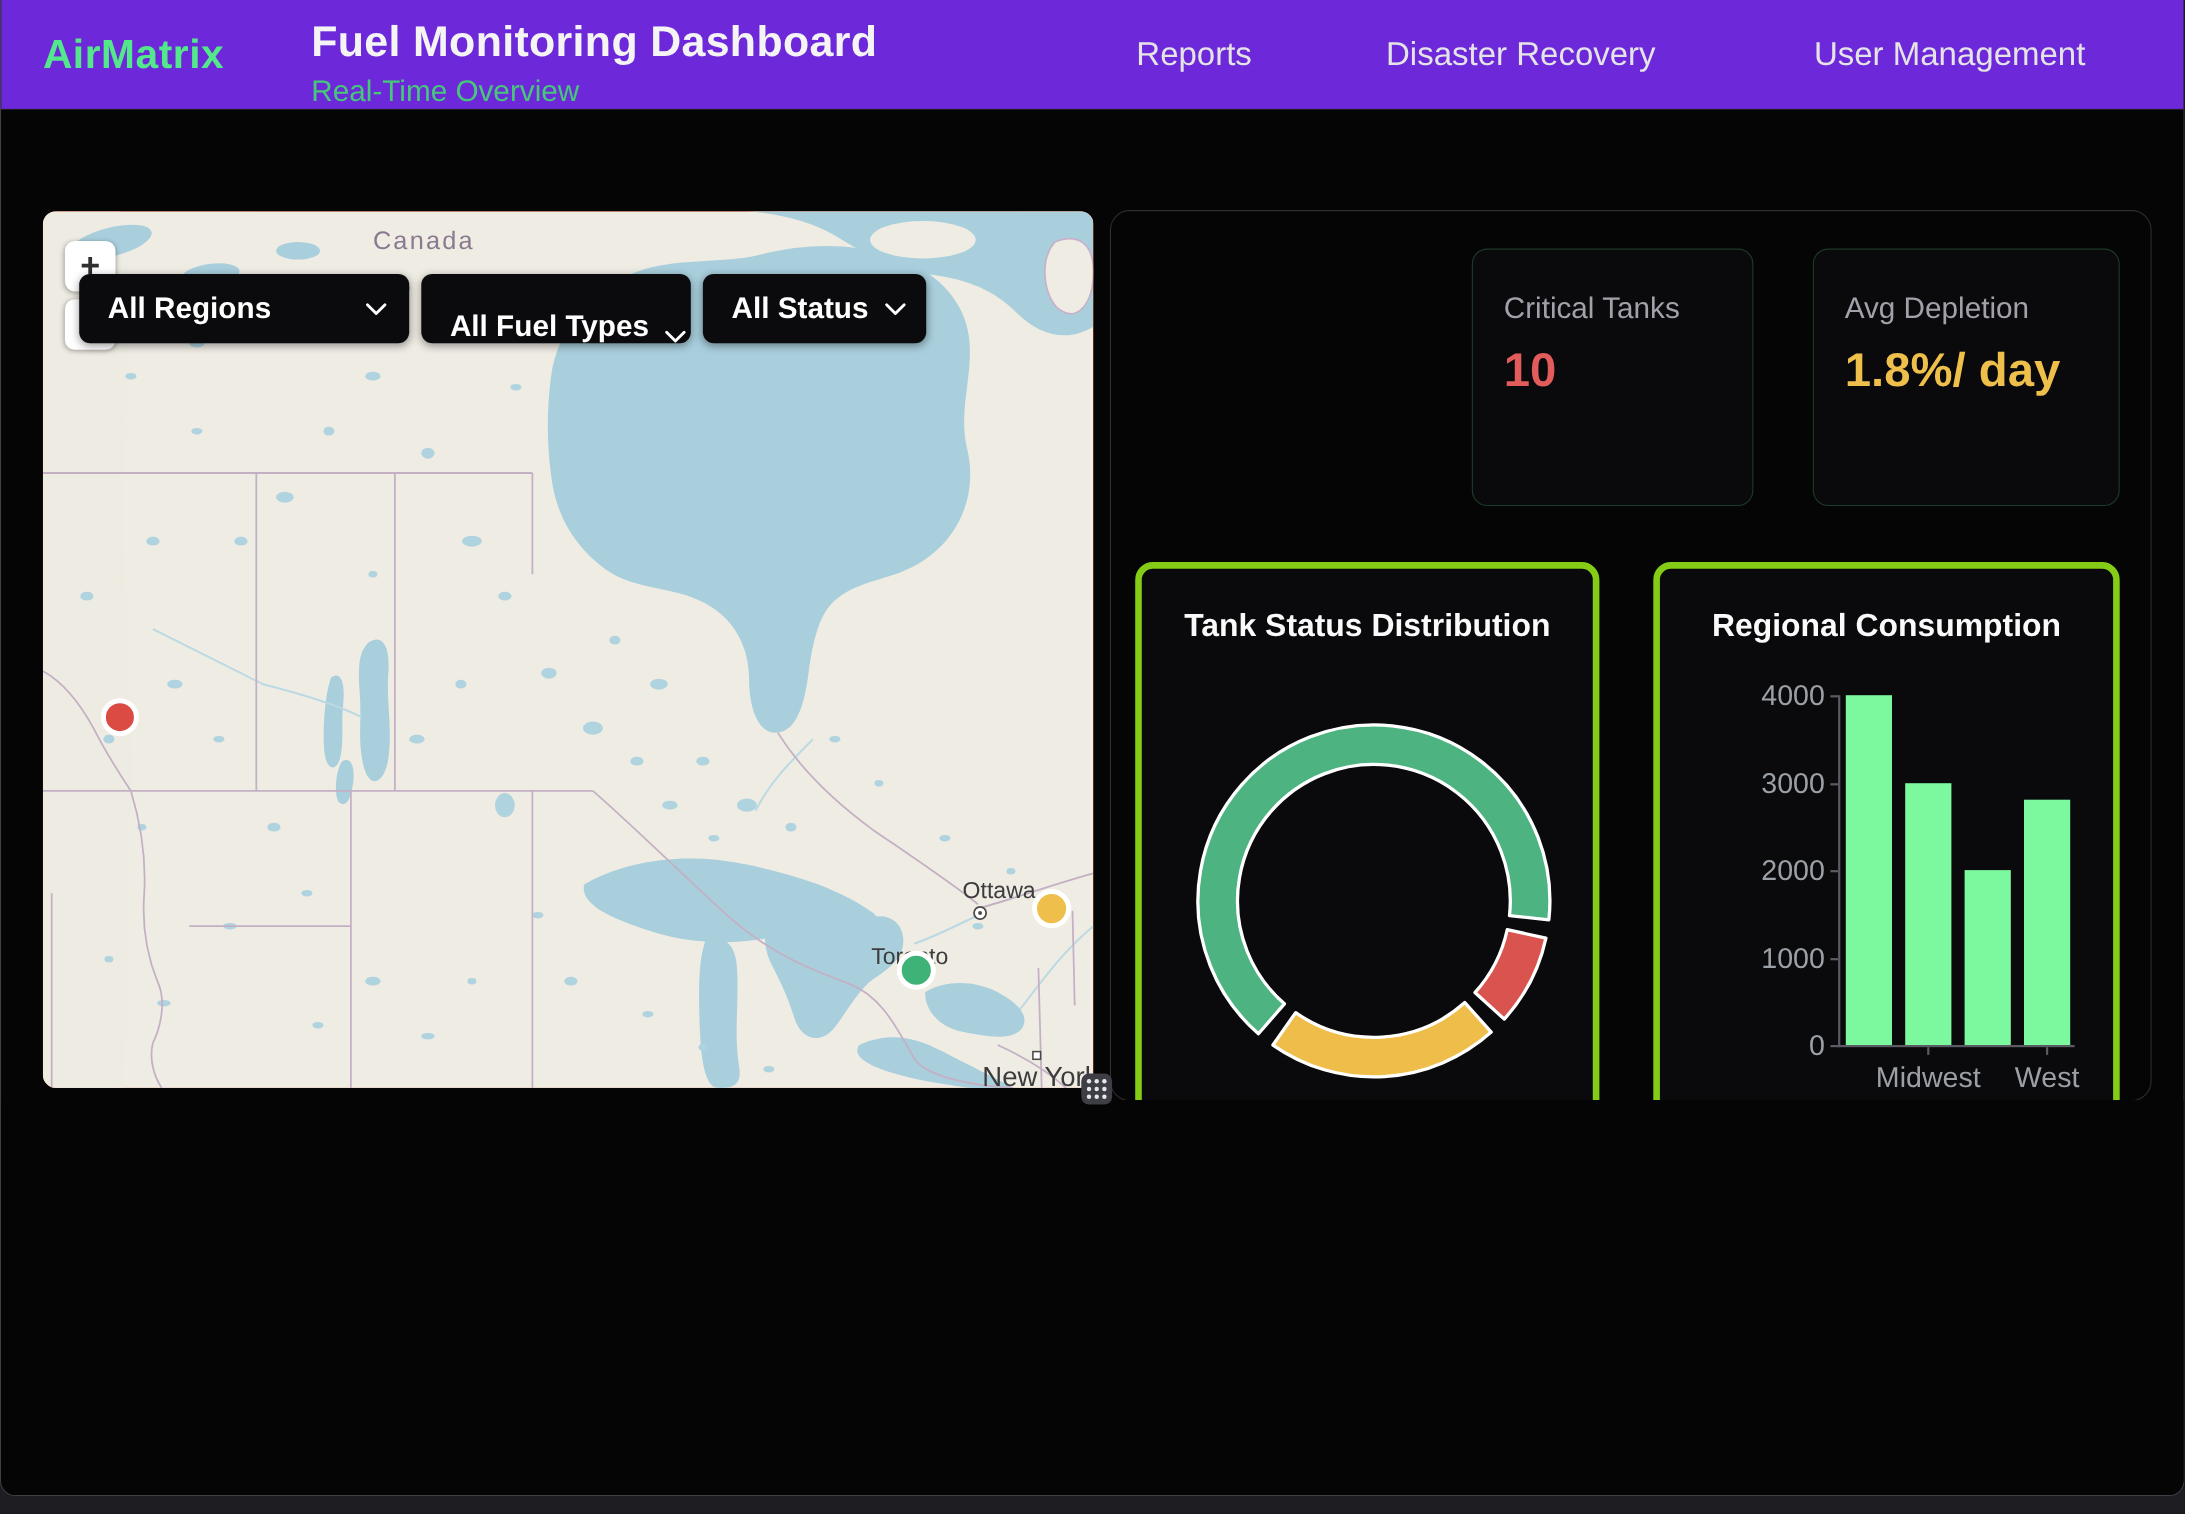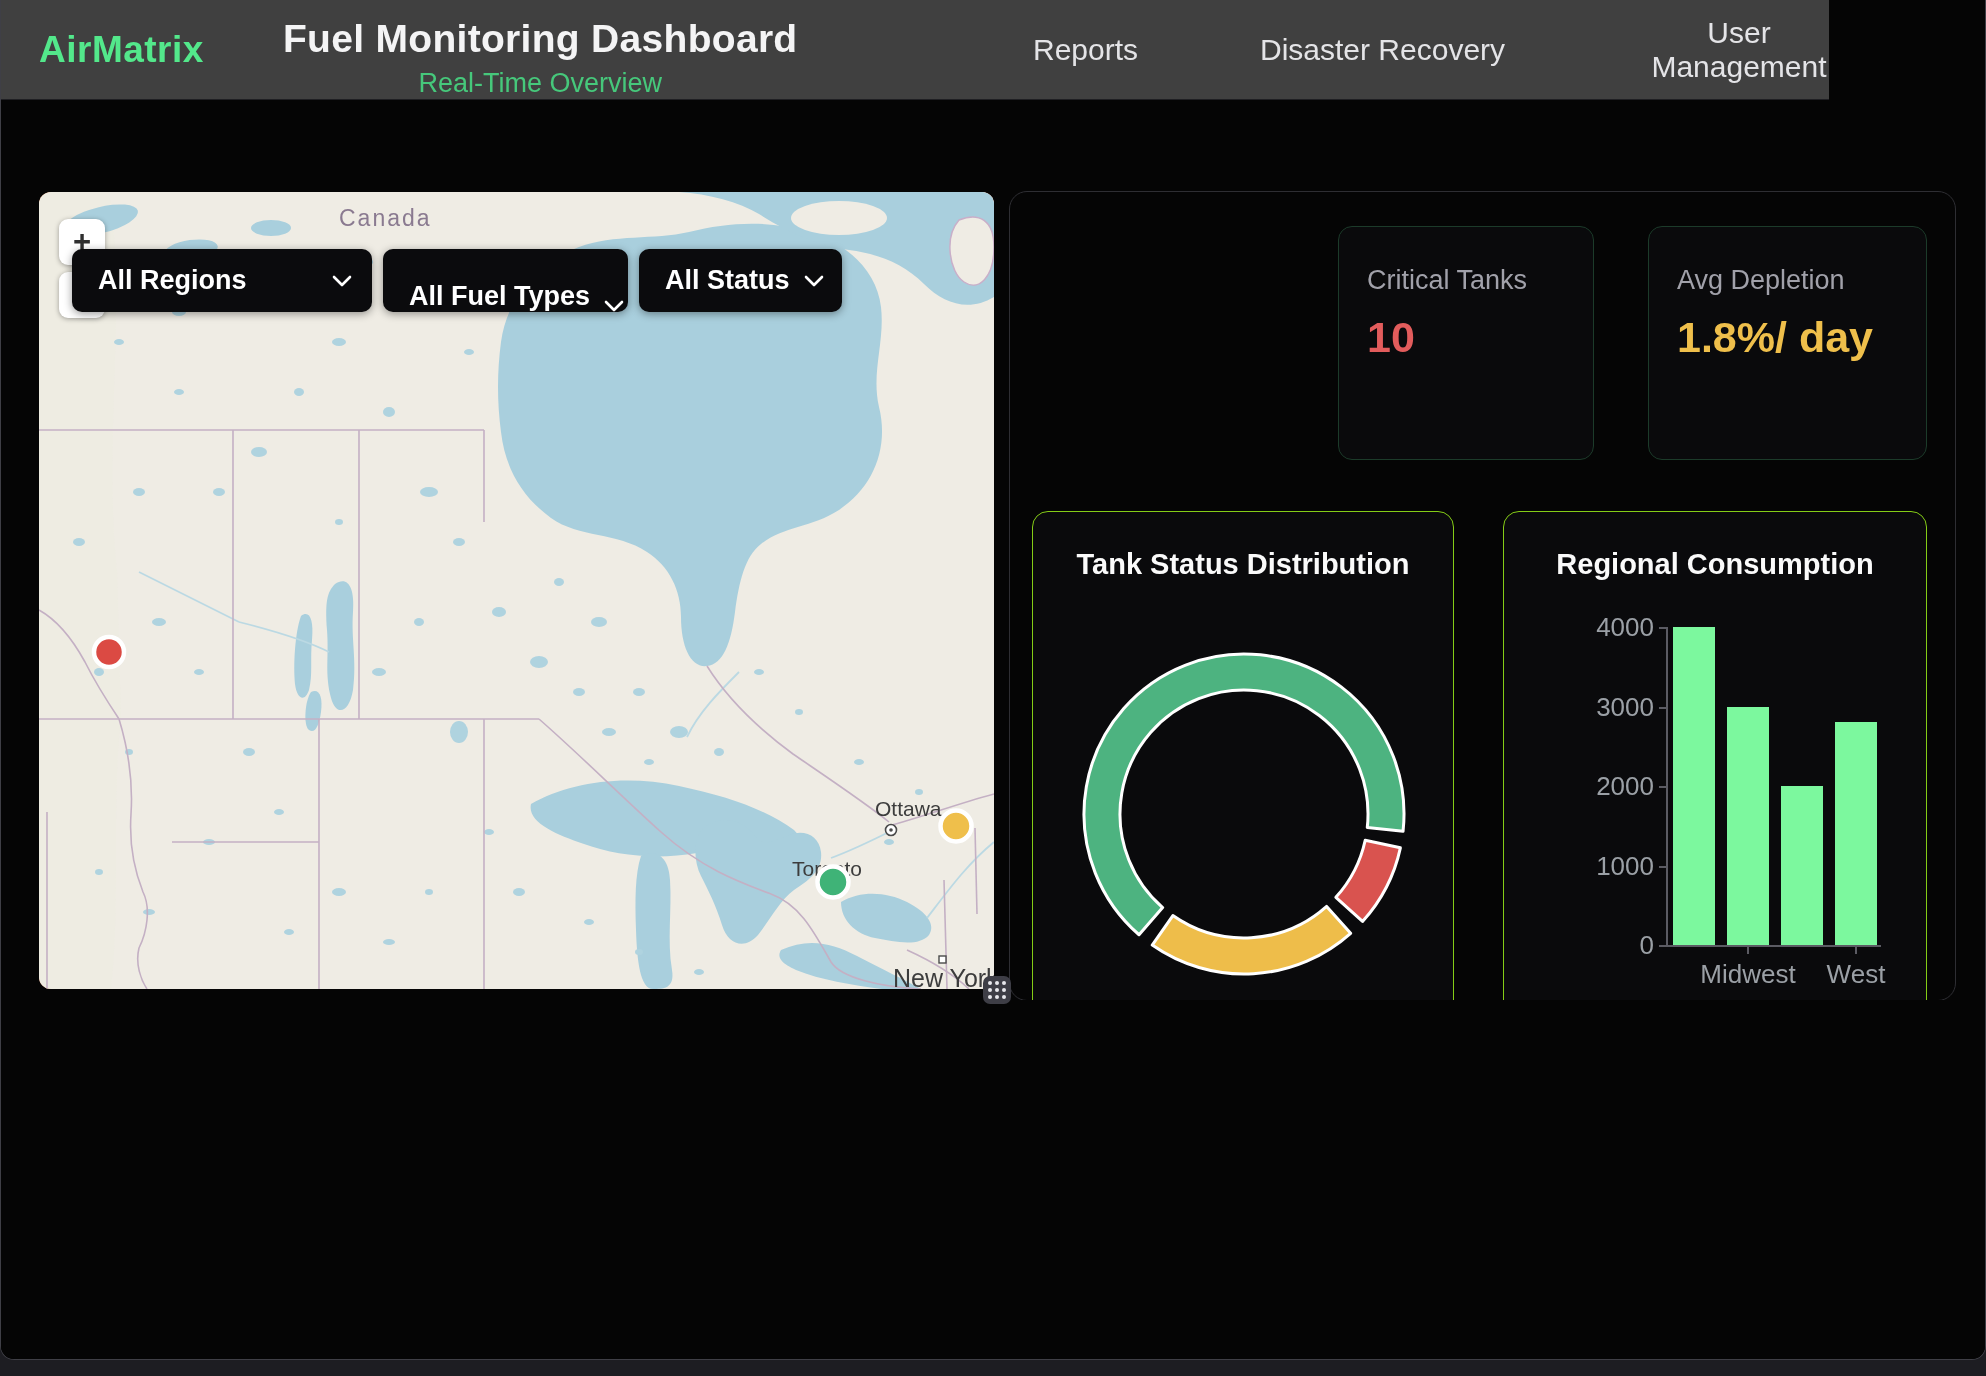--- a/index.html
+++ b/index.html
@@ -12,22 +12,22 @@
   }
   #app {
     position: absolute; left: 0; top: 0; width: 1986px; height: 1360px;
     background: #050505;
     border-left: 1px solid #3f3f46; border-right: 1px solid #3f3f46; border-bottom: 1px solid #3f3f46;
     border-radius: 0 0 14px 14px;
     overflow: hidden;
   }
   
   #header {
-    position: absolute; left: 0; top: 0; width: 1828px; height: 100px;
-    background: #404040; border-bottom: 1px solid #1f1f23; text-align: center;
+    position: absolute; left: 0; top: 0; width: 1986px; height: 100px;
+    background: #6d28d9; border-bottom: 1px solid #1f1f23;
   }
   .brand {
     position: absolute; left: 38px; top: 0; height: 100px;
     display: flex; align-items: center;
     font-size: 37px; font-weight: bold; color: #53e88b; letter-spacing: .5px;
   }
   .title-block { position: absolute; left: 282px; top: 17px; }
   .page-title { font-size: 39px; font-weight: bold; color: #f4f4f5; letter-spacing: .3px; }
   .page-subtitle { font-size: 27px; font-weight: 500; color: #46c87b; margin-top: 7px; }
   .nav-item {
@@ -85,21 +85,21 @@
     padding: 38px 28px;
   }
   #stat-0 { left: 24px; width: 273px; }
   #stat-1 { left: 328px; width: 256px; }
   #stat-2 { left: 638px; width: 279px; }
   .stat-label { font-size: 27px; color: #a1a1aa; font-weight: 500; }
   .stat-value { font-size: 43px; font-weight: bold; line-height: 1.28; margin-top: 14px; width: 220px; }
 
   .chart-card {
     position: absolute; top: 319px; height: 520px;
-    background: #0a0a0c; border: 1px solid #84cc16; border-radius: 16px;
+    background: #0a0a0c; border: 6px solid #84cc16; border-radius: 16px;
   }
   #donut-card { left: 22px; width: 422px; }
   #bar-card { left: 493px; width: 424px; }
   .chart-title { text-align: center; margin-top: 36px; font-size: 29px; font-weight: bold; color: #fafafa; }
   #donut-svg { position: absolute; left: 0; top: 0; }
 
   
   #bar-plot { position: absolute; left: 0; top: 0; width: 424px; height: 520px; }
   .axis { position: absolute; background: #5b5b63; }
   .ytick { position: absolute; background: #5b5b63; width: 7px; height: 2px; }

